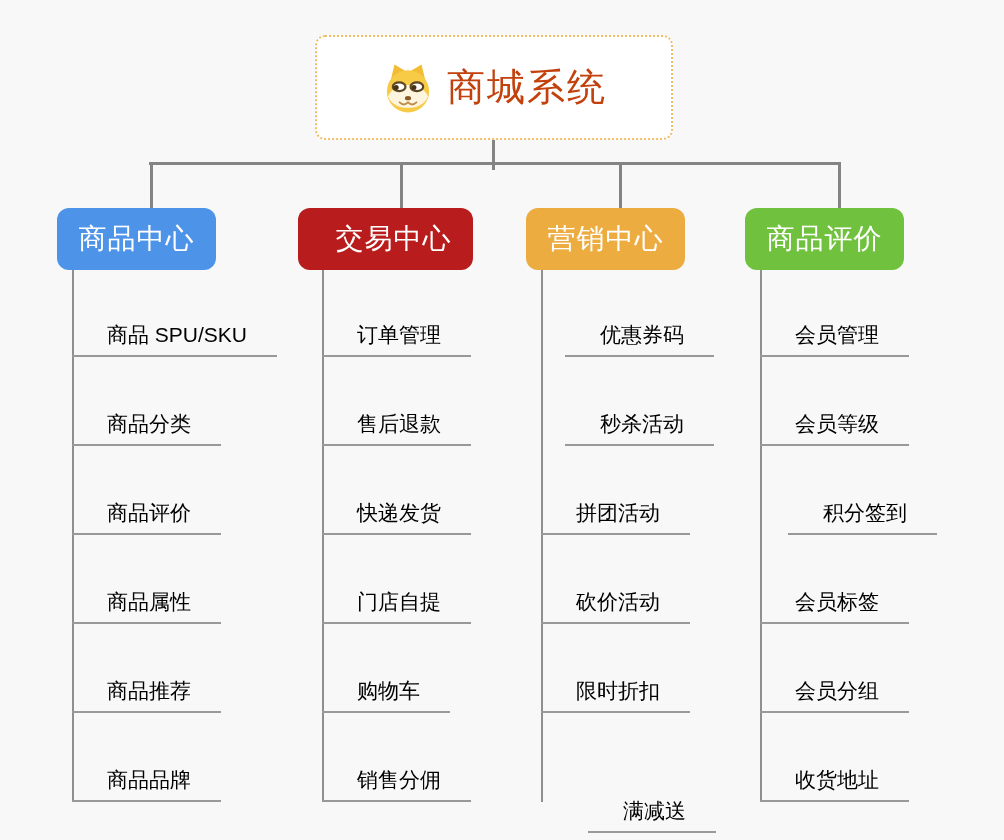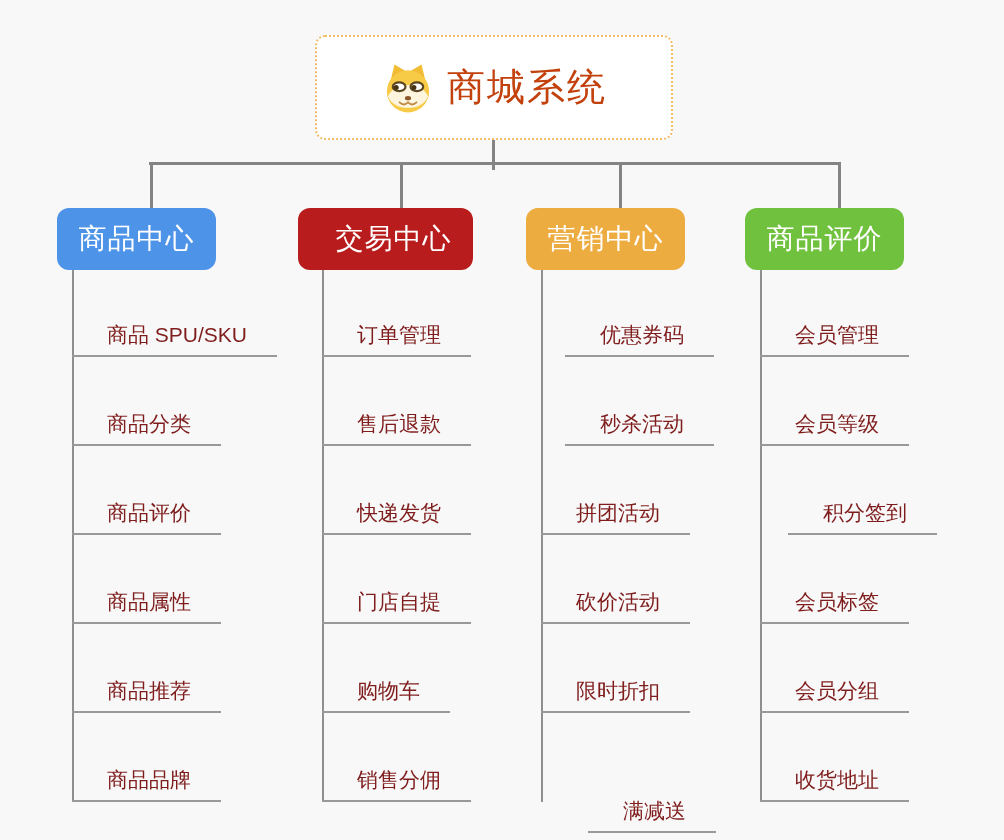--- a/index.html
+++ b/index.html
@@ -50,21 +50,21 @@
   }
   
   .leaf-item{
     position:absolute;
     box-sizing:border-box;
     height:37px;
     padding:0 30px 5px 35px;
     border-bottom:2px solid #999999;
     font-size:21px;
     line-height:30px;
-    color:#7f1d1d;
+    color:#000000;
     white-space:nowrap;
     display:flex;align-items:flex-end;
     cursor:pointer;
   }
 </style>
 </head>
 <body>
 
 <div class="canvas">
 

